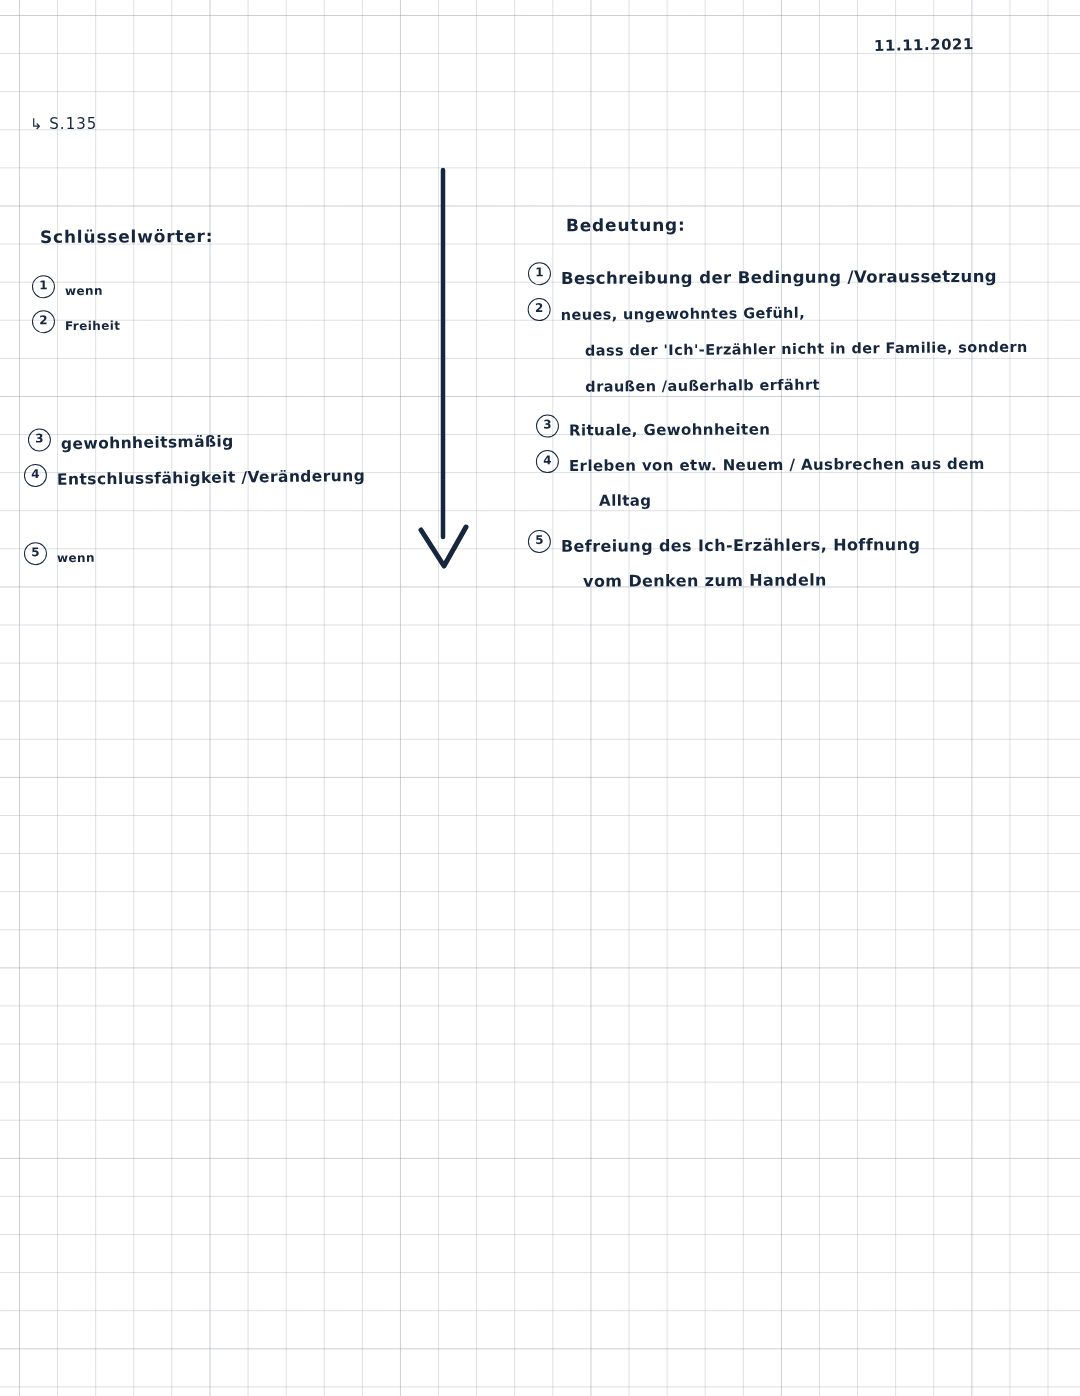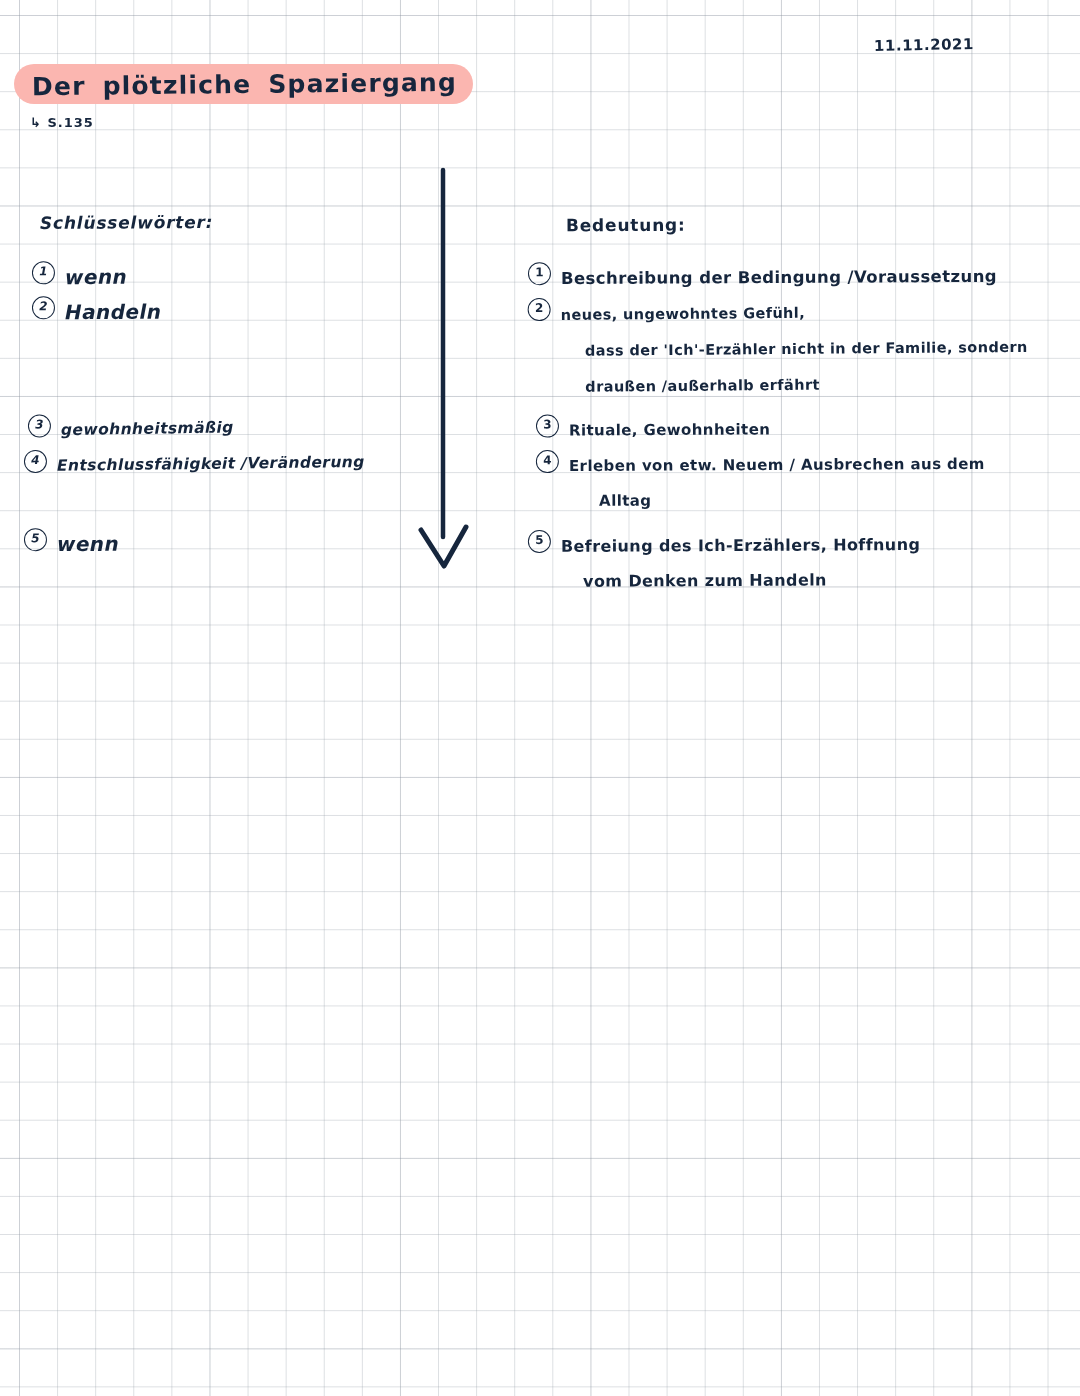--- a/index.html
+++ b/index.html
@@ -72,39 +72,39 @@
     position: static;
     font-size: 25px;
     font-weight: 700;
     letter-spacing: 1.2px;
     word-spacing: 7px;
     transform: rotate(-0.6deg);
   }
   #subtitle {
     left: 30px;
     top: 115px;
-    font-size: 13px;
-    font-weight: 700;
+    font-size: 15px;
+    font-weight: 400;
     letter-spacing: 1px;
   }
 
   
   #arrow {
     position: absolute;
     left: 404px;
     top: 165px;
     width: 90px;
     height: 415px;
   }
 
   
   .col {
     position: absolute;
   }
-  #col-left  { left: 18px;  top: 212px; width: 380px; font-style: italic; }
+  #col-left  { left: 18px;  top: 226px; width: 380px; }
   #col-right { left: 528px; top: 214px; width: 545px; }
 
   .col-heading {
     position: relative;
     font-size: 17px;
     font-weight: 700;
     color: #16263d;
     letter-spacing: 0.8px;
     white-space: nowrap;
   }
@@ -124,21 +124,21 @@
     border: 1.6px solid #16263d;
     border-radius: 50%;
     font-size: 12px;
     font-weight: 700;
     line-height: 19px;
     text-align: center;
     margin-right: 10px;
     margin-top: 1px;
   }
   .body {
-    font-size: 20px;
+    font-size: 12px;
     font-weight: 600;
     letter-spacing: 0.4px;
     line-height: 35px;
     white-space: nowrap;
   }
   .body .l2 { display: block; margin-left: 18px; }
 
   
   #l1 { left: 14px; top: 48px; }
   #l2 { left: 14px; top: 83px; }
@@ -170,41 +170,38 @@
   .j3 { transform: rotate(-0.3deg); }
   .j4 { transform: rotate(-0.7deg); }
 </style>
 </head>
 <body>
 
 <div id="page">
 
   <div class="ink" id="date">11.11.2021</div>
 
-  <div id="title-wrap">
-    <span class="ink" id="title">Der plötzliche Spaziergang</span>
-  </div>
   <div class="ink" id="subtitle">↳ S.135</div>
 
   <svg id="arrow" viewBox="0 0 90 415">
     <line x1="39" y1="5" x2="39" y2="372" stroke="#16263d" stroke-width="4.5" stroke-linecap="round"></line>
     <polyline points="17,365 40,401 62,362" fill="none" stroke="#16263d" stroke-width="5" stroke-linecap="round" stroke-linejoin="round"></polyline>
   </svg>
 
   <div class="col" id="col-left">
     <div class="col-heading j3">Schlüsselwörter:</div>
 
     <div class="entry j1" id="l1">
       <span class="num">1</span>
       <span class="body">wenn</span>
     </div>
 
     <div class="entry j3" id="l2">
       <span class="num">2</span>
-      <span class="body">Handeln</span>
+      <span class="body">Freiheit</span>
     </div>
 
     <div class="entry j2" id="l3">
       <span class="num">3</span>
       <span class="body">gewohnheitsmäßig</span>
     </div>
 
     <div class="entry j4" id="l4">
       <span class="num">4</span>
       <span class="body">Entschlussfähigkeit /Veränderung</span>

